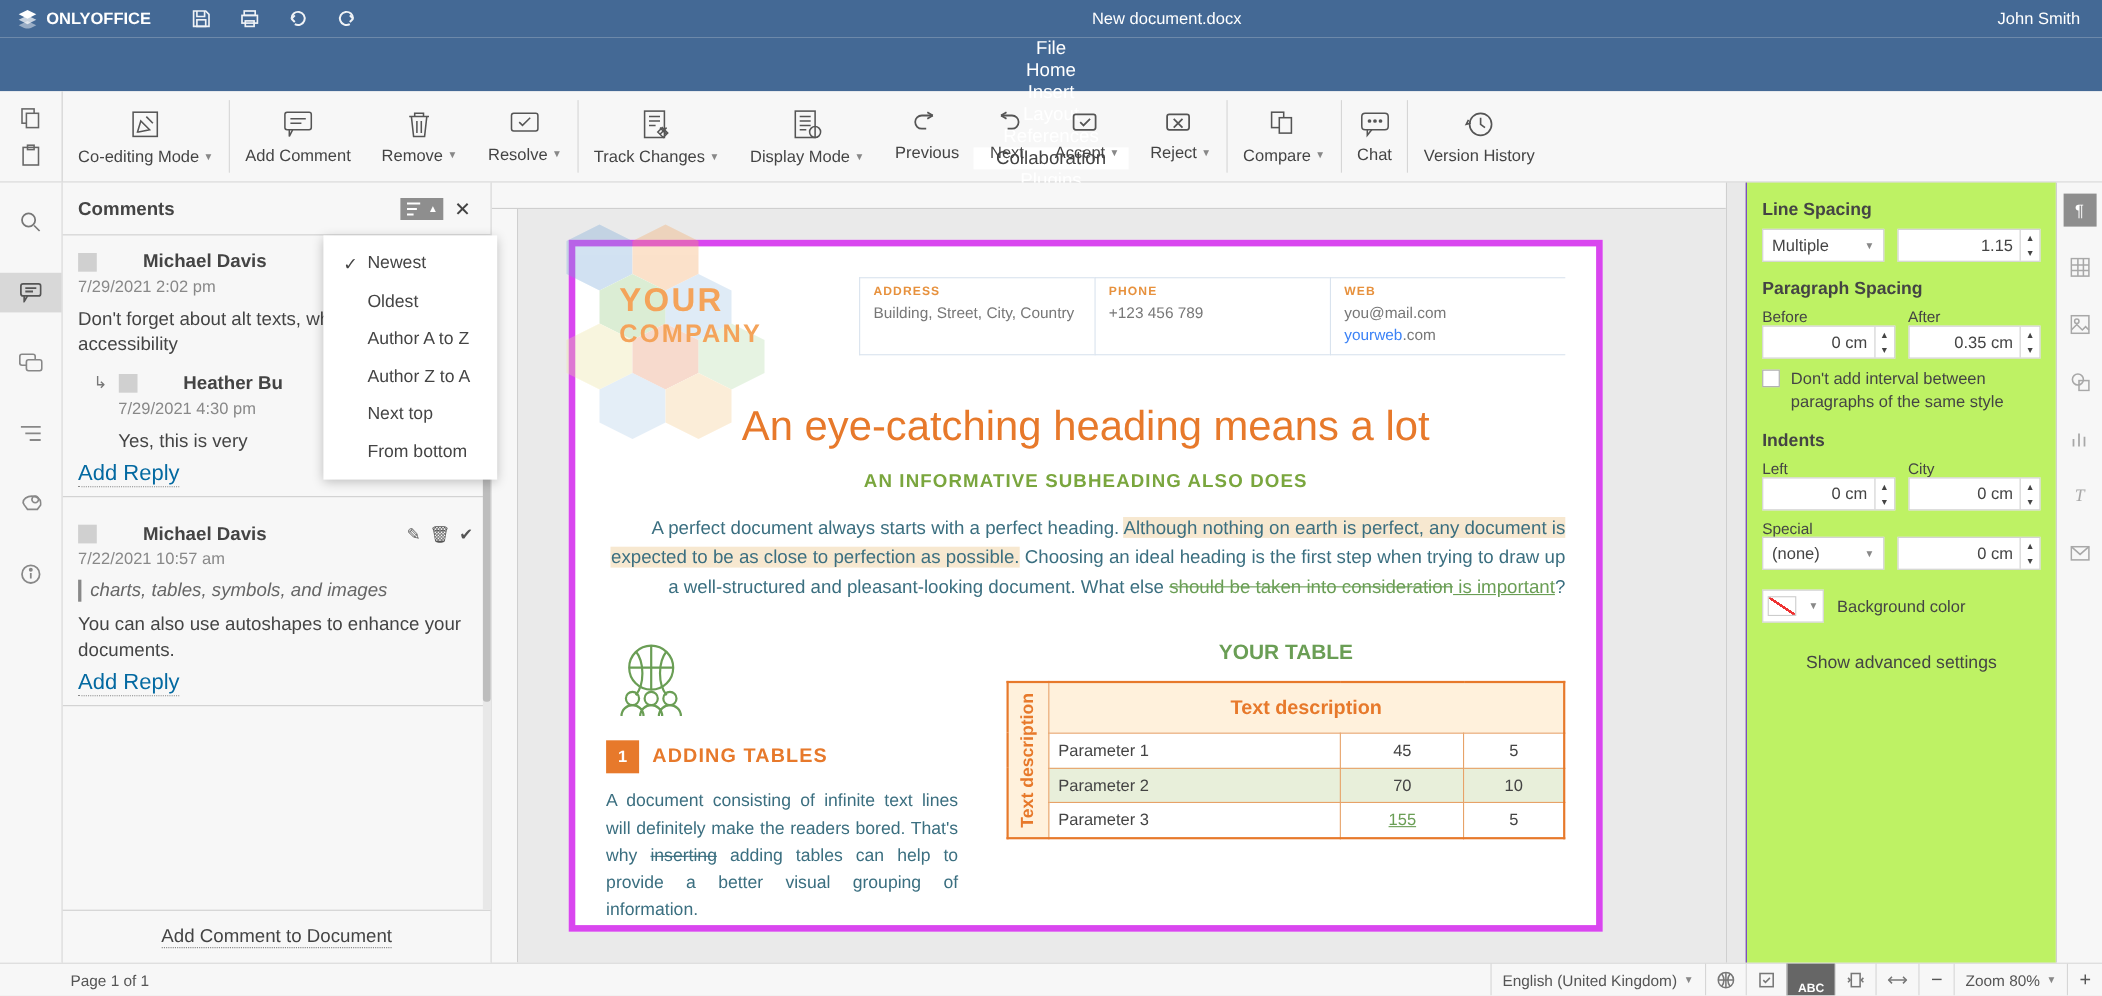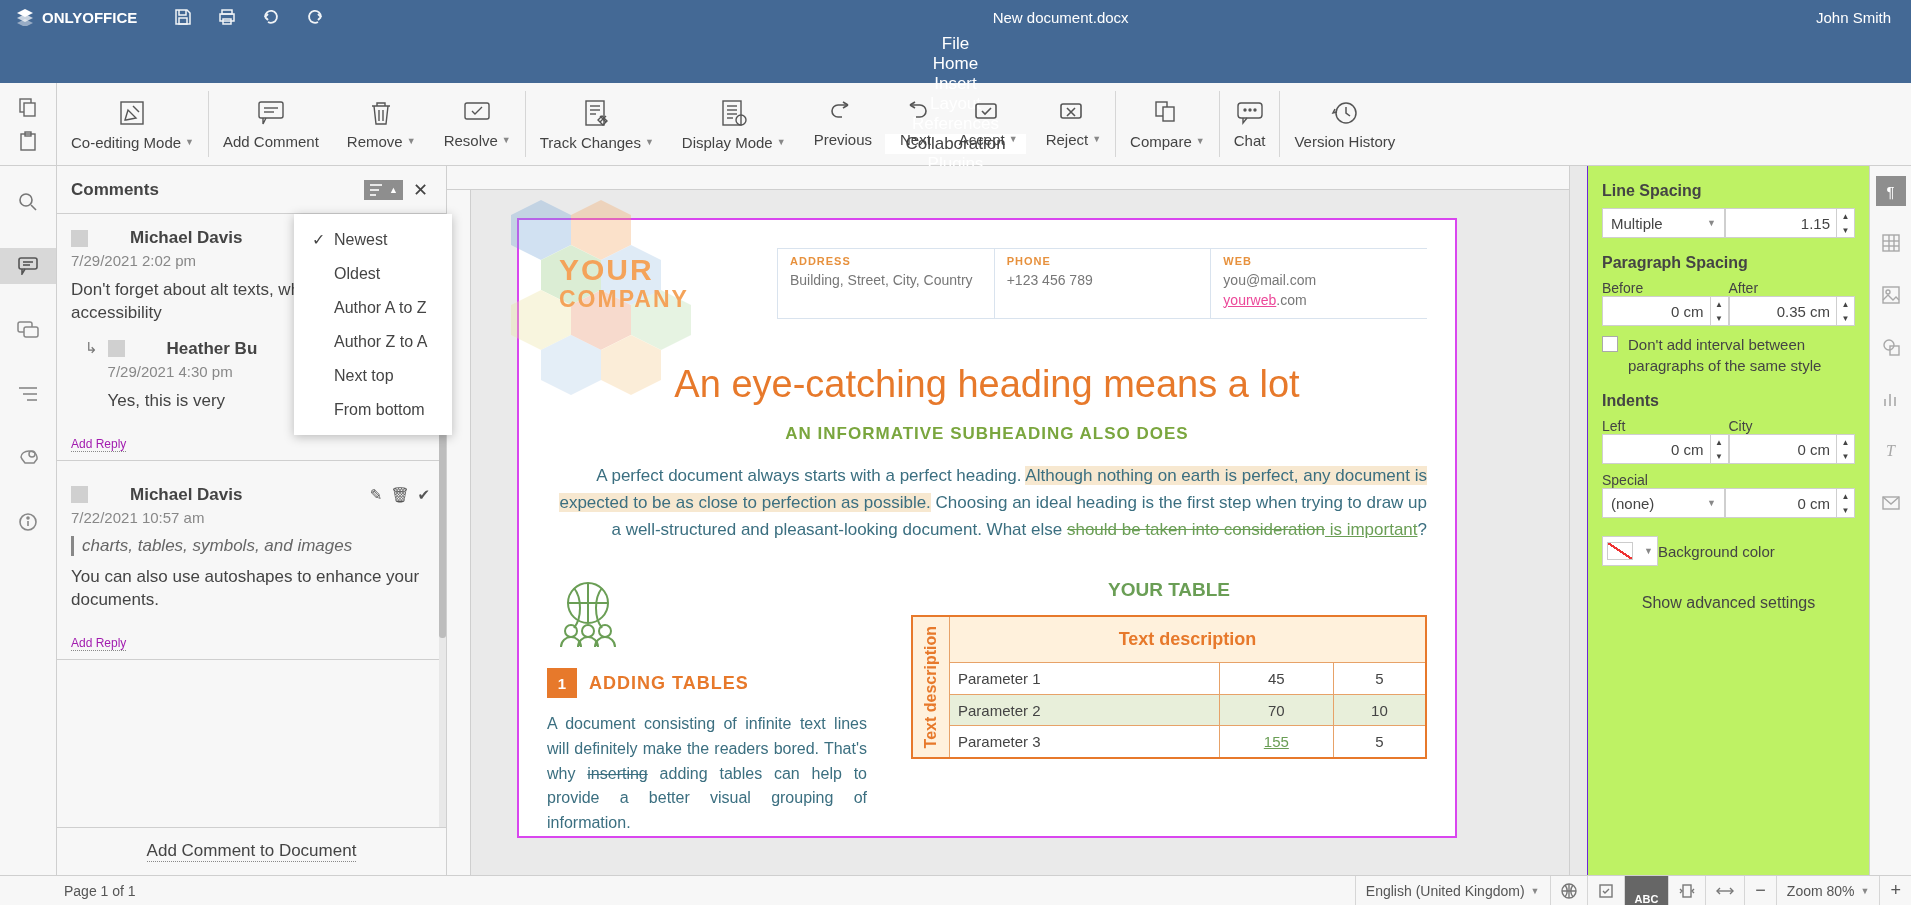--- a/index.html
+++ b/index.html
@@ -49,43 +49,43 @@
 .comment-card hr{ border:none; border-top:1px solid #cfcfcf; margin:8px -14px 0 -14px;}
 .comment-head{ display:flex; align-items:center; gap:10px;}
 .avatar{ width:17px; height:17px; background:#d0d0d0;}
 .author{ font-weight:600; font-size:17px;margin-left:32px;}
 .comment-toolbar{ margin-left:auto; display:flex; gap:8px; color:#555;}
 .comment-date{ color:#888; font-size:15px; margin-top:4px;}
 .comment-text{ margin-top:10px; font-size:17px; line-height:1.35;}
 .comment-quote{ margin-top:10px; padding-left:8px; border-left:3px solid #888; font-style:italic; color:#666; font-size:17px;}
 .reply{ display:flex; gap:10px; margin:14px 0 0 14px;}
 .reply .repbody{ flex:1;}
-.add-reply{ display:inline-block; margin-top:24px; font-size:12px; color:#a21caf; border-bottom:1px dotted #888; cursor:pointer;}
+.add-reply{ display:inline-block; margin-top:6px; font-size:20px; color:#0369a1; border-bottom:1px dotted #888; cursor:pointer;}
 
 .comments-footer{ height:48px; border-top:1px solid #cfcfcf; display:flex; align-items:center; justify-content:center; font-size:17px; }
 .comments-footer span{ border-bottom:1px dotted #888; cursor:pointer;}
 
 .sort-menu{ position:absolute; left:237px; top:48px; width:158px; background:#fff; box-shadow:0 2px 10px rgba(0,0,0,0.25); padding:8px 0; z-index:100;}
 .sort-item{ padding:8px 18px; font-size:16px; cursor:pointer; display:flex; gap:8px; align-items:center;}
 .sort-check{ width:14px; display:inline-block;}
 
 
 .editor{ flex:1; background:#eaeaea; position:relative; overflow:hidden;}
 .ruler-h{ height:24px; background:#f7f7f7; border-bottom:1px solid #cfcfcf; }
 .ruler-v{ position:absolute; left:0; top:24px; bottom:0; width:24px; background:#f7f7f7; border-right:1px solid #cfcfcf;}
-.page{ position:absolute; left:70px; top:52px; width:940px; background:#fff; border:2px solid #d946ef; padding:28px 28px 0 28px;}
+.page{ position:absolute; left:70px; top:52px; width:940px; background:#fff; border:6px solid #d946ef; padding:28px 28px 0 28px;}
 .hex-bg{ position:absolute; left:-38px; top:-40px; width:300px; height:260px; opacity:0.35; z-index:0;}
 .company-title{ font-family: Tahoma, sans-serif; font-weight:800; color:#f4a35a; letter-spacing:2px; font-size:30px; line-height:1.05;}
 .company-sub{ font-family: Tahoma, sans-serif; font-weight:700; color:#f4a35a; letter-spacing:2px; font-size:23px;}
 .info-grid{ display:flex; gap:0; position:relative; z-index:1;}
 .info-col{ flex:1; padding:6px 12px; border-left:1px solid #d9e3ee; border-top:1px solid #d9e3ee; border-bottom:1px solid #d9e3ee;}
 .info-col:first-child{ border-left:none;}
 .info-label{ font-size:11px; font-weight:700; color:#e7913d; letter-spacing:1px;}
 .info-body{ font-size:14px; color:#777; margin-top:4px; line-height:1.4;}
-.info-body a{ color:#ec4899; text-decoration:underline;}
+.info-body a{ color:#3b82f6; }
 
 .doc-h1{ font-family: Tahoma,sans-serif; font-size:38px; color:#e7792b; text-align:center; margin-top:44px;}
 .doc-h2{ font-family: Tahoma,sans-serif; font-size:17px; color:#7aa63e; font-weight:700; text-align:center; letter-spacing:1px; margin-top:18px;}
 .doc-p{ font-size:17px; color:#3b6f80; text-align:right; margin-top:18px; line-height:1.6;}
 .hl{ background:#f7e8d0;}
 .strike{ text-decoration:line-through; color:#6a9e55;}
 .green{ color:#6a9e55;}
 
 .section{ display:flex; margin-top:36px; gap:44px;}
 .section-left{ width:320px;}
@@ -99,21 +99,21 @@
 .tbl td{ border:1px solid #e7a268; padding:5px 8px; font-size:15px; text-align:center;}
 .tbl td:first-child{text-align:left;}
 .tbl .row-b td{ background:#e8efda;}
 .rot-cell{ writing-mode: vertical-rl; transform: rotate(180deg); color:#e7792b; font-weight:700; font-size:16px;}
 
 
 .vscroll{ width:18px; background:#e9e9e9; border-left:1px solid #cfcfcf;}
 .rightpanel{ width:282px; background:#bef264; border-left:1px solid #6d28d9; padding:14px 14px;}
 .rp-h{ font-weight:700; font-size:16px; margin-bottom:8px; margin-top:16px;}
 .rp-h:first-child{margin-top:2px;}
-.rp-row{ display:flex; gap:0; margin-bottom:8px;}
+.rp-row{ display:flex; gap:12px; margin-bottom:8px;}
 .rp-select{ flex:1; height:30px; border:1px solid #cfcfcf; background:#fff; display:flex; align-items:center; justify-content:space-between; padding:0 8px;}
 .rp-spin{ width:130px; height:30px; border:1px solid #cfcfcf; background:#fff; display:flex; align-items:center; justify-content:flex-end; padding-right:24px; position:relative; font-size:15px;}
 .rp-spin .ud{ position:absolute; right:0; top:0; bottom:0; width:18px; border-left:1px solid #cfcfcf; display:flex; flex-direction:column;}
 .rp-spin .ud div{flex:1; display:flex; align-items:center; justify-content:center; font-size:8px;}
 .rp-sub{ font-size:14px; color:#444;}
 .rp-chk{ display:flex; gap:10px; align-items:flex-start; font-size:15px; margin-top:8px; line-height:1.4;}
 .rp-chkbox{ width:16px; height:16px; border:1px solid #aaa; background:#fff; margin-top:2px; flex-shrink:0;}
 .bg-swatch{ width:56px; height:30px; border:1px solid #cfcfcf; background:#fff; display:flex; align-items:center; justify-content:space-between; padding:0 4px;}
 .swatch-inner{ width:26px; height:18px; border:1px solid #ccc; background:linear-gradient(to top right, transparent 46%, #e33 46%, #e33 54%, transparent 54%);}
 .adv-link{ text-align:center; margin-top:28px; font-size:16px; cursor:pointer;}

